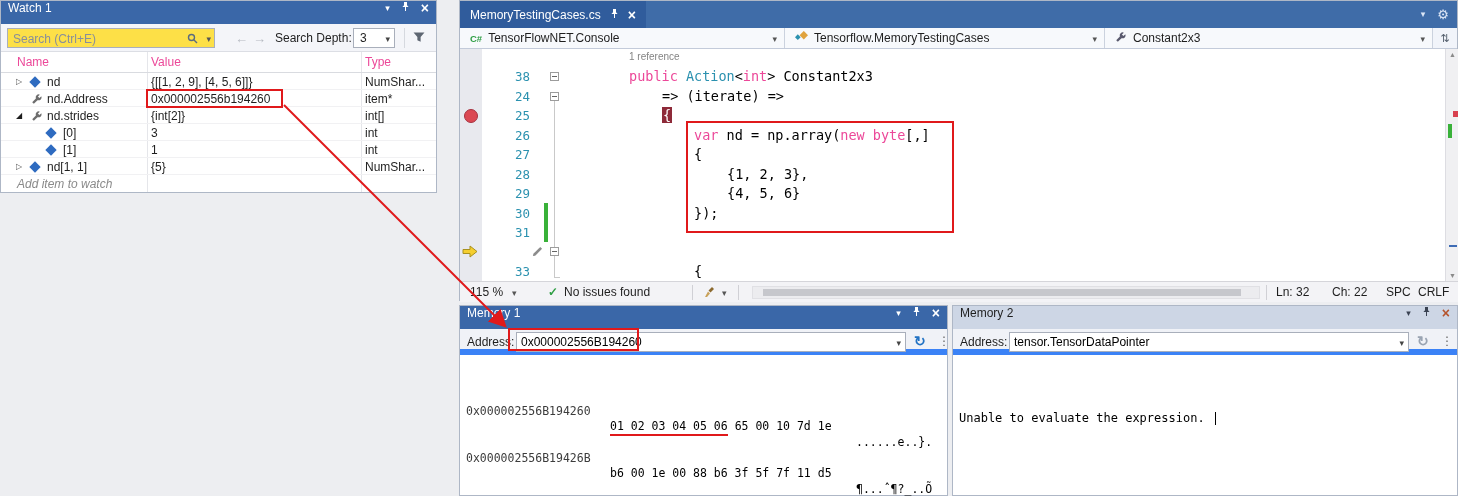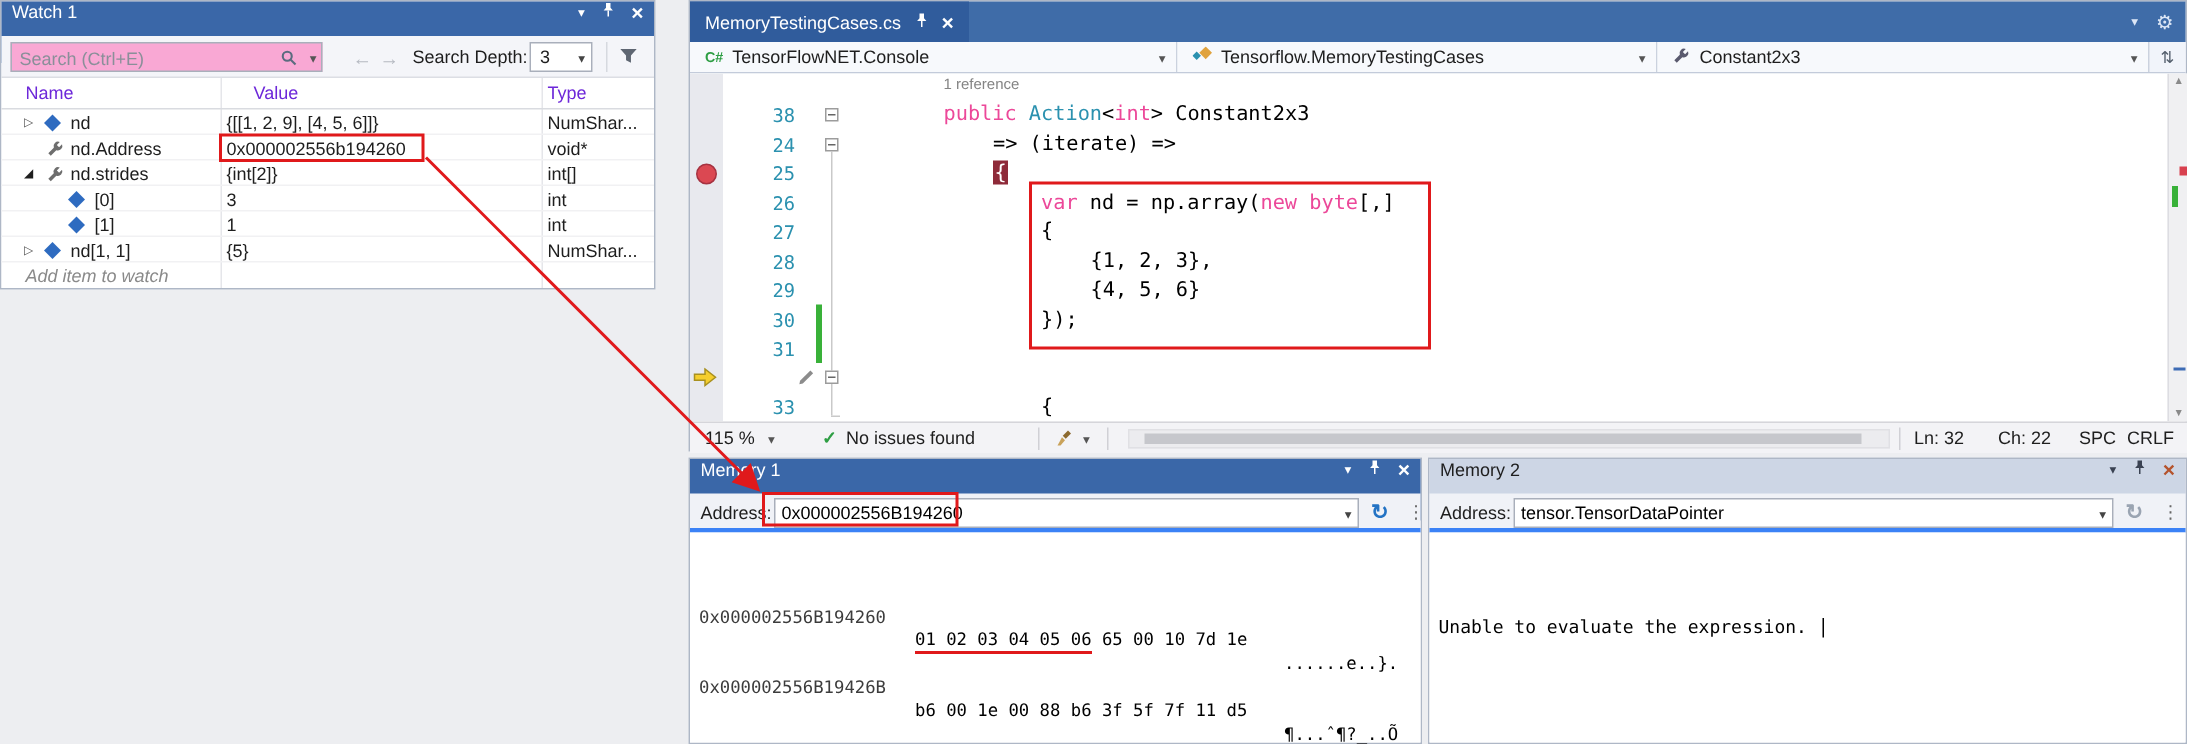--- a/index.html
+++ b/index.html
@@ -11,35 +11,35 @@
   .twh{height:41px;display:flex;align-items:flex-start;padding:0 7px;font-size:12px}
   .twh.active{background:#3A67A8;color:#fff}
   .twh.inactive{background:#CDD6E5;color:#1E1E1E}
   .twh .title{flex:1}
   .twh-ic{display:flex;gap:10px;align-items:center}
   .chev{font-size:9px;line-height:9px}
   .xicon{font-size:14px;font-weight:bold;line-height:14px}
   
   .watch{left:0;top:0;width:437px;height:193px}
   .wtb{position:absolute;left:0;top:23px;right:0;height:28px;background:#F4F5F9;border-bottom:1px solid #DCDEE4}
-  .search{position:absolute;left:6px;top:4px;width:208px;height:20px;background:#f9a8d4;border:1px solid #A9AFBB}
+  .search{position:absolute;left:6px;top:4px;width:208px;height:20px;background:#fde047;border:1px solid #A9AFBB}
   .search input{border:0;outline:none;width:160px;height:17px;margin-top:1px;font:12px "Liberation Sans",sans-serif;color:#444;padding-left:5px;background:transparent}
   .search input::placeholder{color:#8A8F99}
   .search .mag{position:absolute;right:16px;top:4px}
   .search .chev{position:absolute;right:3px;top:6px;color:#555}
   .navarr{position:absolute;top:7px;font-size:13px;color:#B6BAC2}
   .sd-label{position:absolute;left:274px;top:7px}
   .sd-combo{position:absolute;left:352px;top:4px;width:42px;height:20px;background:#fff;border:1px solid #A9AFBB;padding:2px 0 0 6px}
   .sd-combo .chev{position:absolute;right:4px;top:6px;color:#444}
   .vsep{position:absolute;top:4px;width:1px;height:20px;background:#D6D9DF}
   .funnel{position:absolute;left:412px;top:8px}
   .wgrid{position:absolute;left:0;top:51px;right:0;bottom:0;background:#fff}
   .wg-col{position:absolute;top:0;bottom:0;width:1px;background:#E5E6EA}
   .wg-head{position:absolute;left:0;right:0;top:0;height:21px;border-bottom:1px solid #D9DBE0}
-  .wg-head span{position:absolute;top:3px;color:#6d28d9}
+  .wg-head span{position:absolute;top:3px;color:#ec4899}
   .wrow{position:absolute;left:0;right:0;height:17px;border-bottom:1px solid #F1F1F3}
   .wexp{position:absolute;left:15px;top:4px;font-size:8px;color:#555}
   .wexp.exp{color:#1E1E1E}
   .wicon{position:absolute;left:30px;top:3px}
   .dm{width:8px;height:8px;background:#2E6BC0;transform:rotate(45deg);display:block;margin-top:2px}
   .wname{position:absolute;left:46px;top:2px;white-space:pre}
   .wval{position:absolute;left:150px;top:2px;white-space:pre}
   .wtype{position:absolute;left:364px;top:2px;white-space:pre}
   .lvl1 .wicon{left:46px}.lvl1 .wname{left:62px}
   .addrow{color:#8A8A8A;font-style:italic}
@@ -79,21 +79,21 @@
   .sb-blue{position:absolute;left:3px;top:196px;width:8px;height:2px;background:#3E6CB5}
   .statusbar{position:absolute;left:0;top:280px;width:999px;height:21px;background:#F3F3F6;border-top:1px solid #D5D5DA;font-size:12px}
   .sb-it{position:absolute;top:3px;white-space:pre}
   .sb-sep{position:absolute;top:3px;width:1px;height:15px;background:#D0D0D5}
   .hsb-track{position:absolute;left:292px;top:4px;width:508px;height:13px;background:#ECECEF;border:1px solid #E0E0E4}
   .hsb-thumb{position:absolute;left:10px;top:2px;width:478px;height:7px;background:#C6C7CC}
   .health{color:#2E9E44;font-weight:bold;font-size:12px}
   
   .mem1{left:459px;top:305px;width:489px;height:191px}
   .mem2{left:952px;top:305px;width:506px;height:191px}
-  .mtb{position:absolute;left:0;top:23px;right:0;height:26px;background:#F0F2F7;border-bottom:3px solid #3b82f6}
+  .mtb{position:absolute;left:0;top:23px;right:0;height:26px;background:#F0F2F7;border-bottom:6px solid #3b82f6}
   .mtb .lbl{position:absolute;left:7px;top:6px}
   .combo{position:absolute;left:56px;top:3px;height:20px;background:#fff;border:1px solid #A9AFBB}
   .combo input{border:0;outline:0;width:calc(100% - 20px);height:16px;margin-top:1px;padding:0 4px;font:12px "Liberation Sans",sans-serif;color:#000;background:transparent}
   .combo .chev{position:absolute;right:4px;top:6px;color:#444}
   .mrefresh{position:absolute;top:4px;font-weight:bold;font-size:14px;color:#2373C4}
   .mem2 .mrefresh{color:#9AA4B2}
   .moverflow{position:absolute;top:5px;color:#666;font-size:12px}
   .mdump{position:absolute;left:0;top:49px;right:0;bottom:0;background:#fff;font:11.5px/15.6px "DejaVu Sans Mono",monospace;white-space:pre;padding-top:2px}
   .mrow{position:relative;height:15.6px}
   .maddr{position:absolute;left:6px;color:#3C3C3C}
@@ -146,39 +146,39 @@
       <span class="vsep" style="left:403px"></span>
       <span class="funnel"><svg width="12" height="11" viewBox="0 0 11 10">
             <path d="M0.5 0.5h10L7 4.5V9L4 7.5V4.5z" fill="#5E6672"></path>
           </svg></span>
     </div>
     <div class="wgrid">
       <div class="wg-col" style="left:146px"></div>
       <div class="wg-col" style="left:360px"></div>
       <div class="wg-head">
         <span style="left:16px">Name</span>
-        <span style="left:168px">Value</span>
+        <span style="left:150px">Value</span>
         <span style="left:364px">Type</span>
       </div>
       <div class="wrow" style="top:21px">
         <span class="wexp">▷</span>
         <span class="wicon">
             <i class="dm"></i>
           </span>
         <span class="wname">nd</span>
         <span class="wval">{[[1, 2, 9], [4, 5, 6]]}</span>
         <span class="wtype">NumShar...</span>
       </div>
       <div class="wrow" style="top:38px">
         <span class="wicon"><svg width="12" height="12" viewBox="0 0 16 16">
               <path fill="#6E6E6E" d="M13.8 4.2l-2.6 2.6-2-2 2.6-2.6a4 4 0 0 0-5.3 5.1L1.6 12.2l2.2 2.2 4.9-4.9a4 4 0 0 0 5.1-5.3z"></path>
             </svg></span>
         <span class="wname">nd.Address</span>
         <span class="wval">0x000002556b194260</span>
-        <span class="wtype">void*</span>
+        <span class="wtype">item*</span>
       </div>
       <div class="wrow" style="top:55px">
         <span class="wexp exp">◢</span>
         <span class="wicon"><svg width="12" height="12" viewBox="0 0 16 16">
               <path fill="#6E6E6E" d="M13.8 4.2l-2.6 2.6-2-2 2.6-2.6a4 4 0 0 0-5.3 5.1L1.6 12.2l2.2 2.2 4.9-4.9a4 4 0 0 0 5.1-5.3z"></path>
             </svg></span>
         <span class="wname">nd.strides</span>
         <span class="wval">{int[2]}</span>
         <span class="wtype">int[]</span>
       </div>

